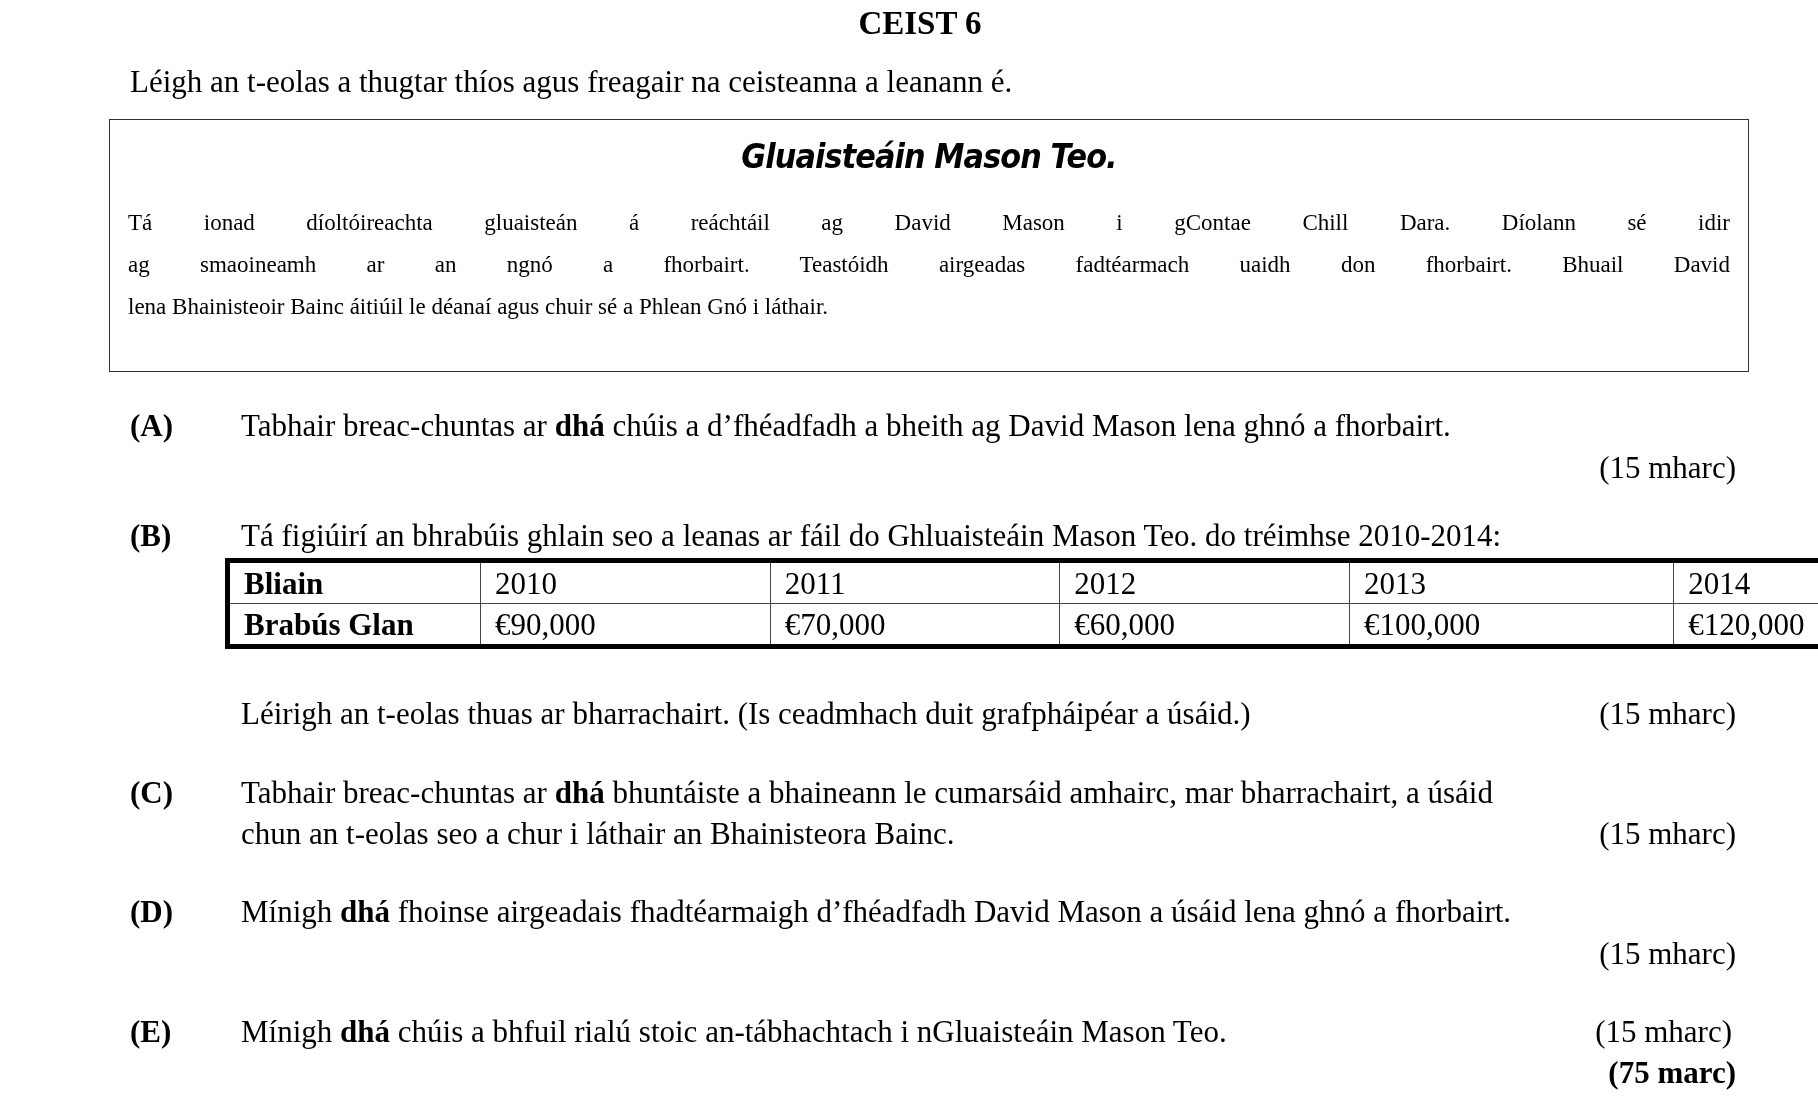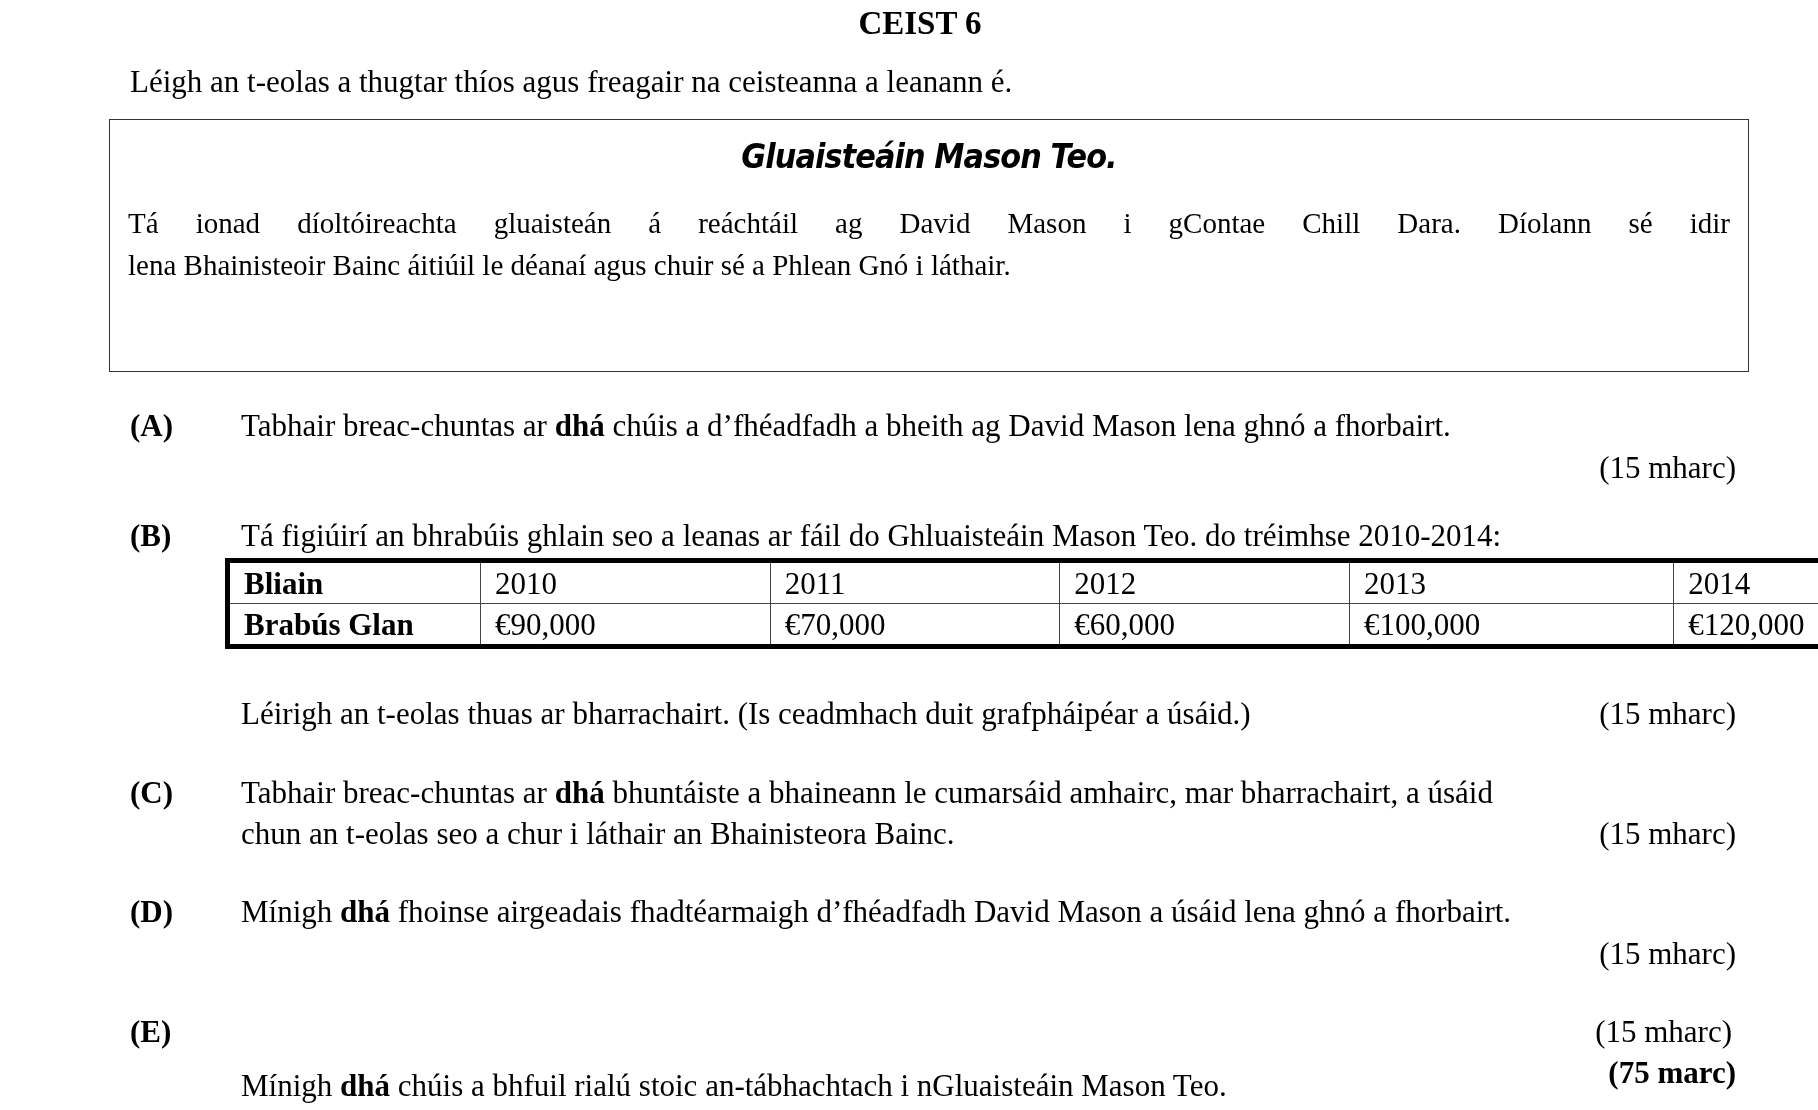--- a/index.html
+++ b/index.html
@@ -44,21 +44,21 @@
       font-size: 33px;
       letter-spacing: -1px;
       transform: scaleX(0.92);
     }
     .case-para {
       position: absolute;
       left: 18px; right: 18px; top: 82px;
       text-align: justify;
       text-align-last: left;
       line-height: 42px;
-      font-size: 29px;
+      font-size: 23px;
       white-space: normal;
     }
     .case-para .line { display: block; white-space: nowrap; text-align: justify; text-align-last: justify; }
     .case-para .line.last { text-align-last: left; }
 
     .qlabel { left: 130px; font-weight: bold; }
     .qtext { left: 241px; }
     .marks { right: 82px; text-align: center; }
     .marks.bold { font-weight: bold; }
     b { font-weight: bold; margin-top: 39px; }
@@ -87,20 +87,21 @@
 </head>
 <body>
 
 <div class="abs title">CEIST 6</div>
 <div class="abs intro">Léigh an t-eolas a thugtar thíos agus freagair na ceisteanna a leanann é.</div>
 
 <div class="case-box">
   <div class="case-title">Gluaisteáin Mason Teo.</div>
   <div class="case-para">
     <span class="line">Tá ionad díoltóireachta gluaisteán á reáchtáil ag David Mason i gContae Chill Dara.  Díolann sé idir</span>
+    <span class="line">ag smaoineamh ar an ngnó a fhorbairt.  Teastóidh airgeadas fadtéarmach uaidh don fhorbairt. Bhuail David</span>
     <span class="line last">lena Bhainisteoir Bainc áitiúil le déanaí agus chuir sé a Phlean Gnó i láthair.</span>
   </div>
 </div>
 
 <div class="abs qlabel" style="top:410px">(A)</div>
 <div class="abs qtext" style="top:410px"><span>Tabhair breac-chuntas ar </span><b>dhá</b><span> chúis a d’fhéadfadh a bheith ag David Mason lena ghnó a fhorbairt.</span></div>
 <div class="abs marks" style="top:452px">(15 mharc)</div>
 
 <div class="abs qlabel" style="top:520px">(B)</div>
 <div class="abs qtext" style="top:520px">Tá figiúirí an bhrabúis ghlain seo a leanas ar fáil do Ghluaisteáin Mason Teo. do tréimhse 2010-2014:</div>
@@ -132,15 +133,15 @@
 <div class="abs qlabel" style="top:777px">(C)</div>
 <div class="abs qtext" style="top:777px"><span>Tabhair breac-chuntas ar </span><b>dhá</b><span> bhuntáiste a bhaineann le cumarsáid amhairc, mar bharrachairt, a úsáid</span></div>
 <div class="abs qtext" style="top:818px">chun an t-eolas seo a chur i láthair an Bhainisteora Bainc.</div>
 <div class="abs marks" style="top:818px">(15 mharc)</div>
 
 <div class="abs qlabel" style="top:896px">(D)</div>
 <div class="abs qtext" style="top:896px"><span>Mínigh </span><b>dhá</b><span> fhoinse airgeadais fhadtéarmaigh d’fhéadfadh David Mason a úsáid lena ghnó a fhorbairt.</span></div>
 <div class="abs marks" style="top:938px">(15 mharc)</div>
 
 <div class="abs qlabel" style="top:1016px">(E)</div>
-<div class="abs qtext" style="top:1070px"><span>Mínigh </span><b>dhá</b><span> chúis a bhfuil rialú stoic an-tábhachtach i nGluaisteáin Mason Teo.</span></div>
+<div class="abs qtext" style="top:1016px"><span>Mínigh </span><b>dhá</b><span> chúis a bhfuil rialú stoic an-tábhachtach i nGluaisteáin Mason Teo.</span></div>
 <div class="abs marks" style="top:1016px; right:86px">(15 mharc)</div>
 <div class="abs marks bold" style="top:1057px">(75 marc)</div>
 
 </body></html>

